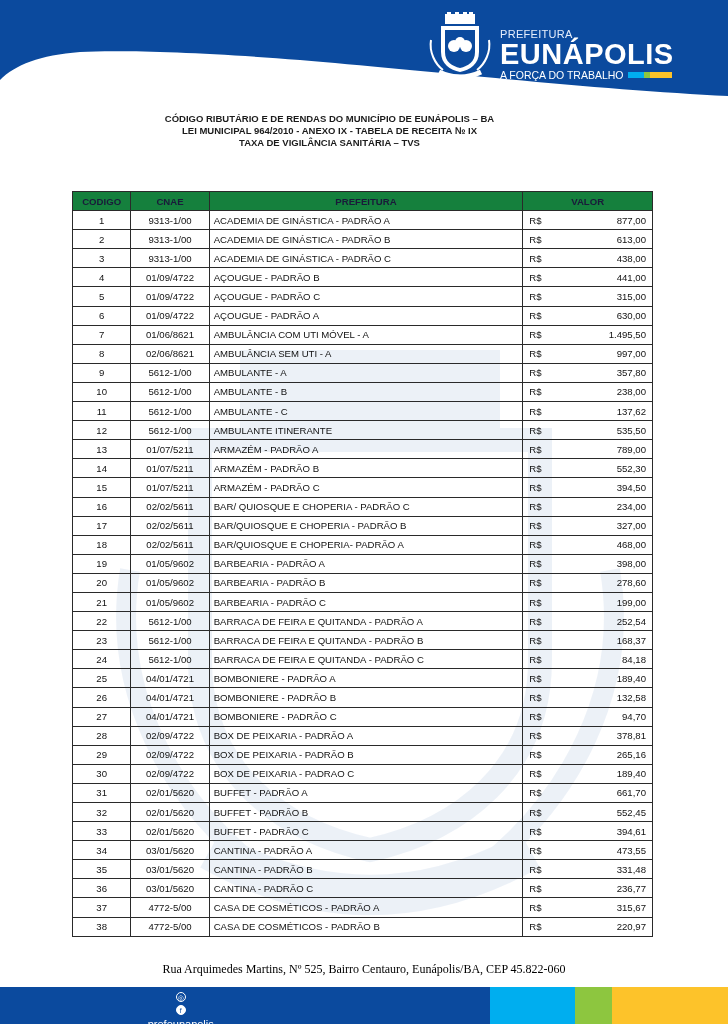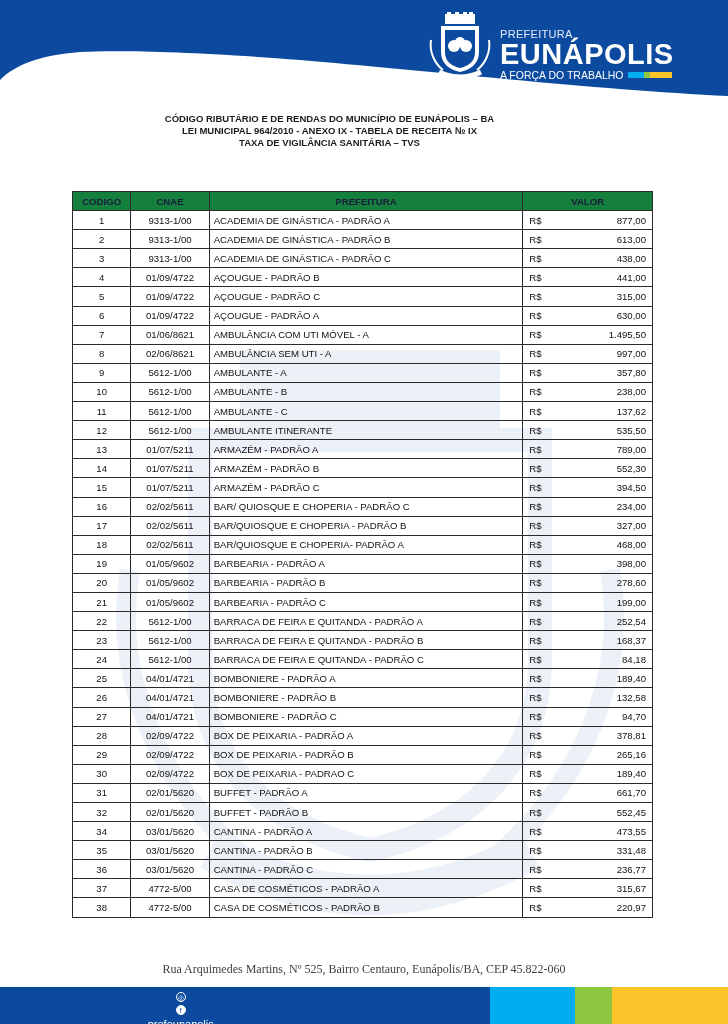--- a/index.html
+++ b/index.html
@@ -15,21 +15,21 @@
   .title{position:absolute;left:0;width:659px;top:113px;text-align:center;font-size:9.5px;font-weight:bold;line-height:12px;color:#1b1b1b;}
   .watermark{position:absolute;left:90px;top:330px;width:560px;height:610px;opacity:0.07;}
   table.tvs{position:absolute;left:72px;top:191px;width:581px;border-collapse:collapse;font-size:9.6px;font-family:"Liberation Sans",sans-serif;}
   table.tvs th,table.tvs td{border:1px solid #2a2a2a;height:18.1px;padding:0 4px;white-space:nowrap;}
   table.tvs th{background:#15803d;font-weight:bold;text-align:center;color:#1a1a3a;}
   table.tvs td.c{text-align:center;}
   table.tvs td.val{padding:0 6px;}
   .val .cur{float:left;}
   .val .amt{float:right;}
   .c1{width:49px;}.c2{width:69px;}.c3{width:303px;}.c4{width:120px;}
-  .address{position:absolute;left:0;width:728px;top:962px;text-align:center;font-family:"Liberation Serif",serif;font-size:12px;color:#404040;}
+  .address{position:absolute;left:0;width:728px;top:962px;text-align:center;font-family:"Liberation Serif",serif;font-size:12px;color:#000000;}
   .footer{position:absolute;left:0;top:987px;width:728px;height:37px;display:flex;}
   .footer .blue{flex:0 0 490px;background:#0b4a9e;position:relative;}
   .footer .cyan{flex:0 0 85px;background:#00aeef;}
   .footer .green{flex:0 0 37px;background:#8dc63f;}
   .footer .yellow{flex:1;background:#fdc32a;}
   .social{position:absolute;left:120px;top:5px;color:#fff;font-size:11px;display:flex;align-items:center;gap:3px;flex-direction:column;}
   .social .ic{display:inline-block;width:10px;height:10px;border:1px solid #fff;border-radius:50%;font-size:7px;line-height:10px;text-align:center;box-sizing:border-box;}
   .social .ic.fb{background:#fff;color:#0b4a9e;}
   .social .sp{width:8px;}
 </style>
@@ -375,20 +375,29 @@
       <tr>
         <td class="c">32</td>
         <td class="c">02/01/5620</td>
         <td>BUFFET - PADRÃO B</td>
         <td class="val">
           <span class="cur">R$</span>
           <span class="amt">552,45</span>
         </td>
       </tr>
       <tr>
+        <td class="c">33</td>
+        <td class="c">02/01/5620</td>
+        <td>BUFFET - PADRÃO C</td>
+        <td class="val">
+          <span class="cur">R$</span>
+          <span class="amt">394,61</span>
+        </td>
+      </tr>
+      <tr>
         <td class="c">34</td>
         <td class="c">03/01/5620</td>
         <td>CANTINA - PADRÃO A</td>
         <td class="val">
           <span class="cur">R$</span>
           <span class="amt">473,55</span>
         </td>
       </tr>
       <tr>
         <td class="c">35</td>

